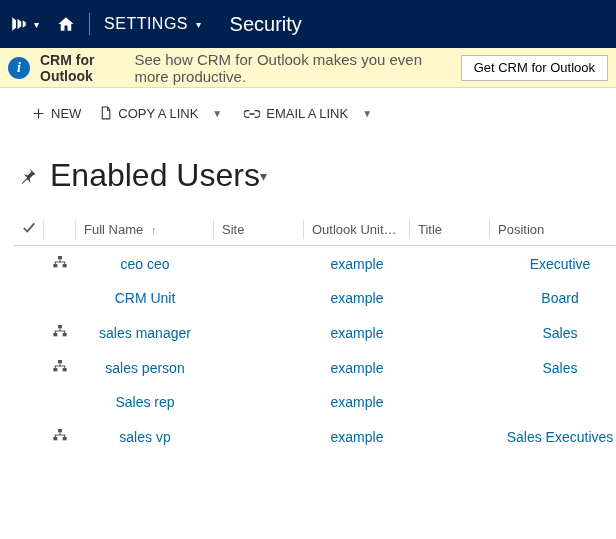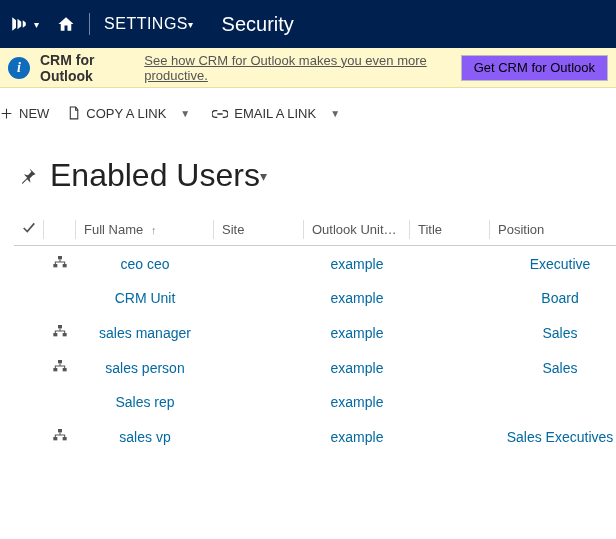--- a/index.html
+++ b/index.html
@@ -30,20 +30,21 @@
   }
   .topnav .divider {
     width: 1px;
     height: 22px;
     background: rgba(255,255,255,0.45);
     margin: 0 14px;
   }
   .topnav .settings-item {
     display: flex;
     align-items: center;
+    gap: 8px;
     font-size: 16px;
     letter-spacing: 0.5px;
   }
   .topnav .settings-item span.label { text-transform: uppercase; }
   .topnav .breadcrumb-current {
     margin-left: 28px;
     font-size: 20px;
   }
   .chev-down { font-size: 10px; }
 
@@ -67,38 +68,38 @@
     display: flex;
     align-items: center;
     justify-content: center;
     font-style: italic;
     font-family: Georgia, serif;
     font-weight: bold;
     font-size: 14px;
     flex: 0 0 auto;
   }
   .notice .title { font-weight: 600; font-size: 14px; }
-  .notice .msg { color: #555; font-size: 13px; text-decoration: underline; }
+  .notice .msg { color: #555; font-size: 15px; }
   .notice .spacer { flex: 1; }
   .notice button {
-    background: #8b5cf6;
+    background: #ffffff;
     border: 1px solid #bbb;
     height: 26px;
     padding: 0 12px;
     font-size: 13px;
     cursor: pointer;
     white-space: nowrap;
   }
 
   
   .cmdbar {
     display: flex;
     align-items: center;
     gap: 18px;
-    padding: 18px 18px 10px 0;
+    padding: 18px 18px 10px 32px;
     color: #333;
   }
   .cmdbar .cmd {
     display: flex;
     align-items: center;
     gap: 6px;
     font-size: 13px;
     cursor: pointer;
     white-space: nowrap;
   }

